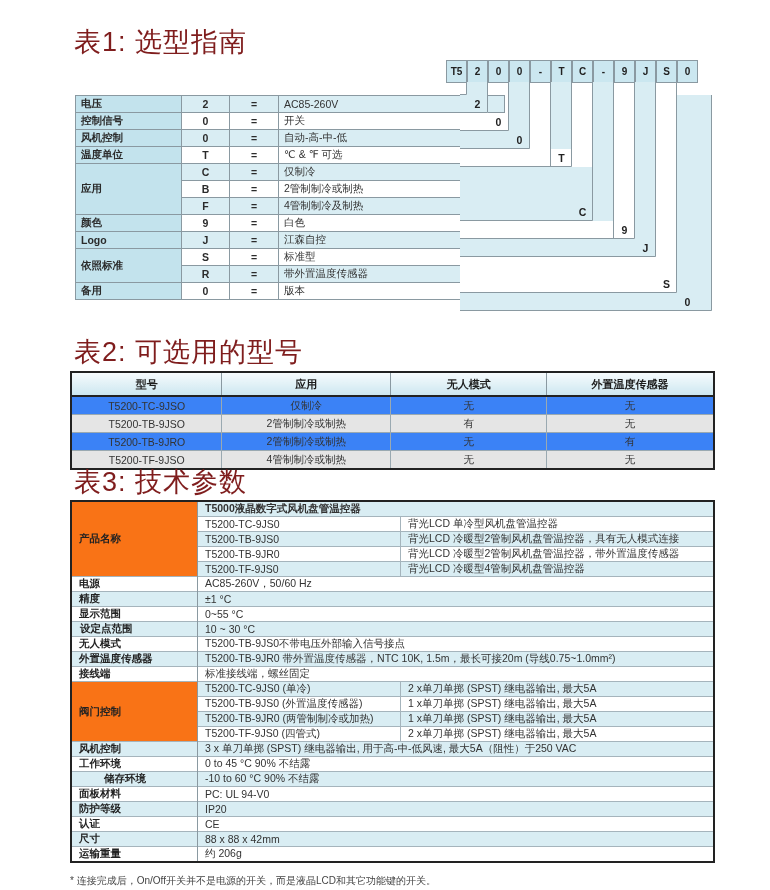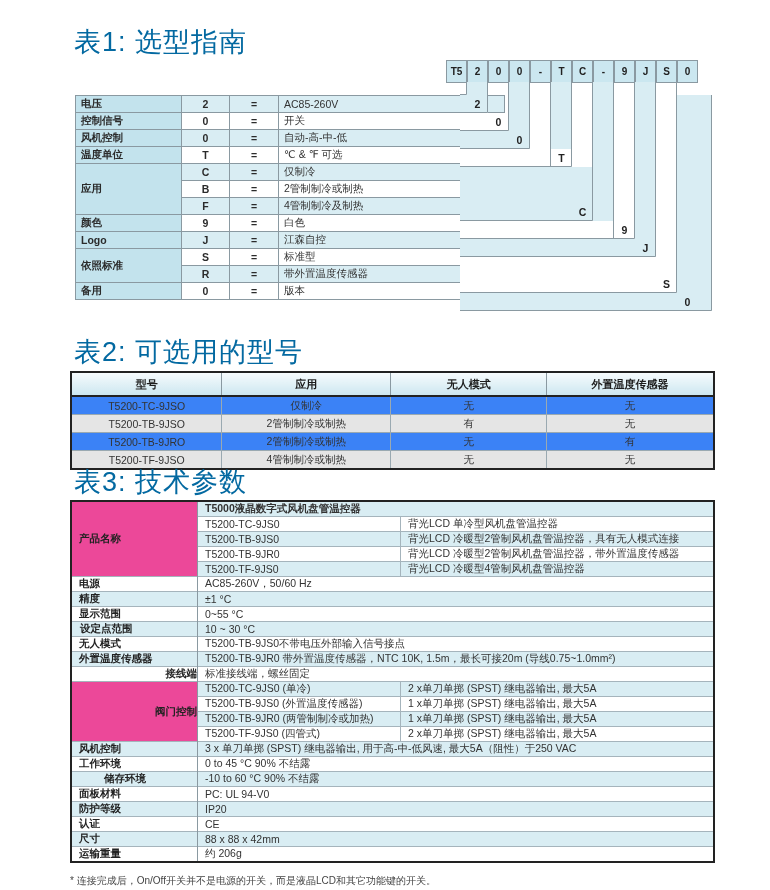--- a/index.html
+++ b/index.html
@@ -1,19 +1,19 @@
 <!DOCTYPE html>
 <html><head>
 <meta charset="utf-8">
 <style>
   html,body { margin:0; padding:0; background:#ffffff; }
   body { width:770px; height:890px; font-family:"Liberation Sans","DejaVu Sans",sans-serif; color:#333; }
   .page { position:relative; width:770px; height:890px; overflow:hidden; background:#fff; }
 
-  .sec-title { position:absolute; left:74px; font-size:27px; font-weight:400; color:#0369a1; letter-spacing:1px; }
+  .sec-title { position:absolute; left:74px; font-size:27px; font-weight:400; color:#7f1d1d; letter-spacing:1px; }
   #title1 { top:24px; }
   #title2 { top:334px; }
   #title3 { top:464px; }
 
   
   #t1-left { position:absolute; left:75px; top:95px; border-collapse:collapse; table-layout:fixed; width:385px; }
   #t1-left td { border:1px solid #8a99a1; font-size:10.5px; height:16px; padding:0 5px; overflow:hidden; white-space:nowrap; box-sizing:content-box; }
   #t1-left td.lbl { background:#c3e3ed; font-weight:700; color:#2b2b2b; }
   #t1-left td.code, #t1-left td.eq { text-align:center; font-weight:700; color:#2b2b2b; }
   #t1-left tr.blue td.band { background:#d9edf3; }
@@ -38,21 +38,21 @@
 
   
   #t3 { position:absolute; left:70px; top:500px; width:645px; border-collapse:collapse; table-layout:fixed; border:2px solid #222; }
   #t3 td { font-size:10.5px; height:13.5px; padding:0 0 0 7px; color:#333;
            border-top:1px solid #a5b4bc; overflow:hidden; white-space:nowrap; }
   #t3 tr:first-child td { border-top:none; }
   #t3 td.lbl { font-weight:700; color:#222; border-right:1px solid #8a99a1; }
   #t3 td.lbl.grp { background:#ffffff; vertical-align:middle; }
   #t3 tr.blue td { background:#d9edf3; }
   #t3 tr.white td { background:#ffffff; }
-  #t3 tr.blue td.grp, #t3 tr.white td.grp { background:#ec4899; }
+  #t3 tr.blue td.grp, #t3 tr.white td.grp { background:#f97316; }
   .t3flex { display:flex; align-items:center; height:100%; }
   .t3model { width:195px; flex:none; overflow:hidden; white-space:nowrap; }
   .t3model.bold { font-weight:700; width:auto; }
   .t3desc { flex:1; border-left:1px solid #a5b4bc; padding-left:7px; overflow:hidden; white-space:nowrap; }
 
   #footnote { position:absolute; left:70px; top:874px; font-size:10px; color:#444; }
 </style>
 </head>
 <body>
 
@@ -294,25 +294,25 @@
         </tr>
         <tr class="white">
           <td class="lbl" style="width: 118px;">无人模式</td>
           <td>T5200-TB-9JS0不带电压外部输入信号接点</td>
         </tr>
         <tr class="blue">
           <td class="lbl" style="width: 118px;">外置温度传感器</td>
           <td>T5200-TB-9JR0 带外置温度传感器，NTC 10K, 1.5m，最长可接20m (导线0.75~1.0mm²)</td>
         </tr>
         <tr class="white">
-          <td class="lbl" style="width: 118px; text-align: right;">接线端</td>
+          <td class="lbl" style="width: 118px;">接线端</td>
           <td>标准接线端，螺丝固定</td>
         </tr>
         <tr class="blue">
-          <td class="lbl grp" rowspan="4" style="width: 118px; text-align: right;">阀门控制</td>
+          <td class="lbl grp" rowspan="4" style="width: 118px;">阀门控制</td>
           <td>
             <div class="t3flex">
               <span class="t3model">T5200-TC-9JS0 (单冷)</span>
               <span class="t3desc">2 x单刀单掷 (SPST) 继电器输出, 最大5A</span>
             </div>
           </td>
         </tr>
         <tr class="white">
           <td>
             <div class="t3flex">

